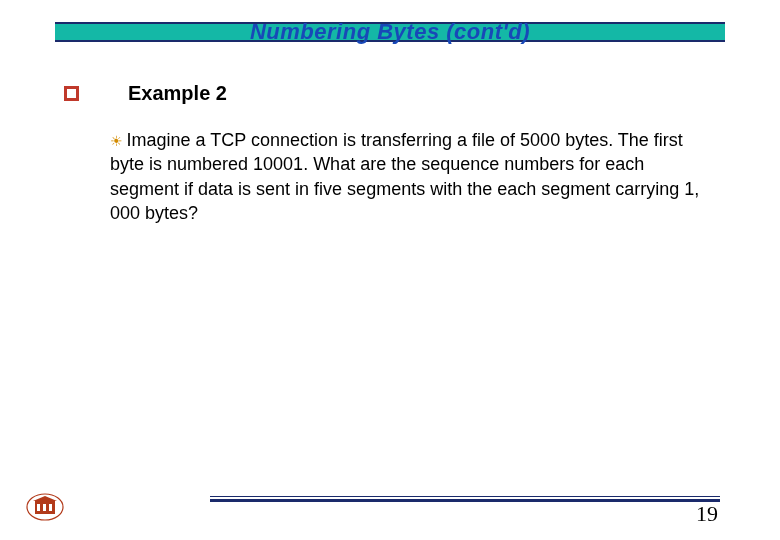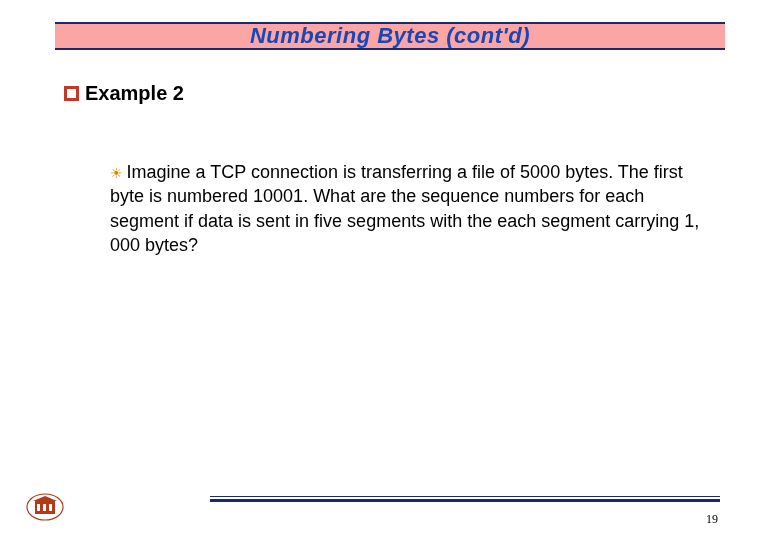--- a/index.html
+++ b/index.html
@@ -9,41 +9,42 @@
     background: #ffffff;
     font-family: Arial, Helvetica, sans-serif;
     position: relative;
     overflow: hidden;
   }
   .title-band {
     position: absolute;
     top: 22px;
     left: 55px;
     right: 55px;
-    height: 28px;
-    background: #fca5a5;
+    height: 20px;
+    background: #14b8a6;
     border-top: 2px solid #1a2a6b;
     border-bottom: 2px solid #1a2a6b;
     display: flex;
     align-items: center;
     justify-content: center;
   }
   .title-text {
     font-size: 22px;
     font-weight: bold;
     font-style: italic;
     color: #1848b8;
     letter-spacing: 0.5px;
   }
   .heading-row {
     position: absolute;
     top: 82px;
     left: 64px;
     display: flex;
     align-items: center;
+    gap: 43px;
   }
   .heading-bullet {
     width: 15px;
     height: 15px;
     border: 3px solid #c0392b;
     margin-right: 6px;
     flex-shrink: 0;
   }
   .heading-text {
     font-size: 20px;
@@ -60,21 +61,20 @@
     display: inline-block;
     color: #d38b00;
     font-size: 14px;
     vertical-align: baseline;
     margin-right: 4px;
   }
   .body-text {
     font-size: 18px;
     color: #000000;
     line-height: 1.35;
-    margin-top: 32px;
   }
   .footer {
     position: absolute;
     bottom: 10px;
     left: 0;
     right: 0;
     height: 50px;
   }
   .logo {
     position: absolute;
@@ -98,21 +98,21 @@
     right: 60px;
     bottom: 28px;
     height: 6px;
     border-top: 1px solid #1a2a6b;
     border-bottom: 3px solid #1a2a6b;
   }
   .page-num {
     position: absolute;
     right: 62px;
     bottom: 3px;
-    font-size: 12px;
+    font-size: 22px;
     color: #000;
     font-family: "Times New Roman", serif;
   }
 </style>
 </head>
 <body>
 
 <div class="title-band">
   <span class="title-text">Numbering Bytes (cont'd)</span>
 </div>

